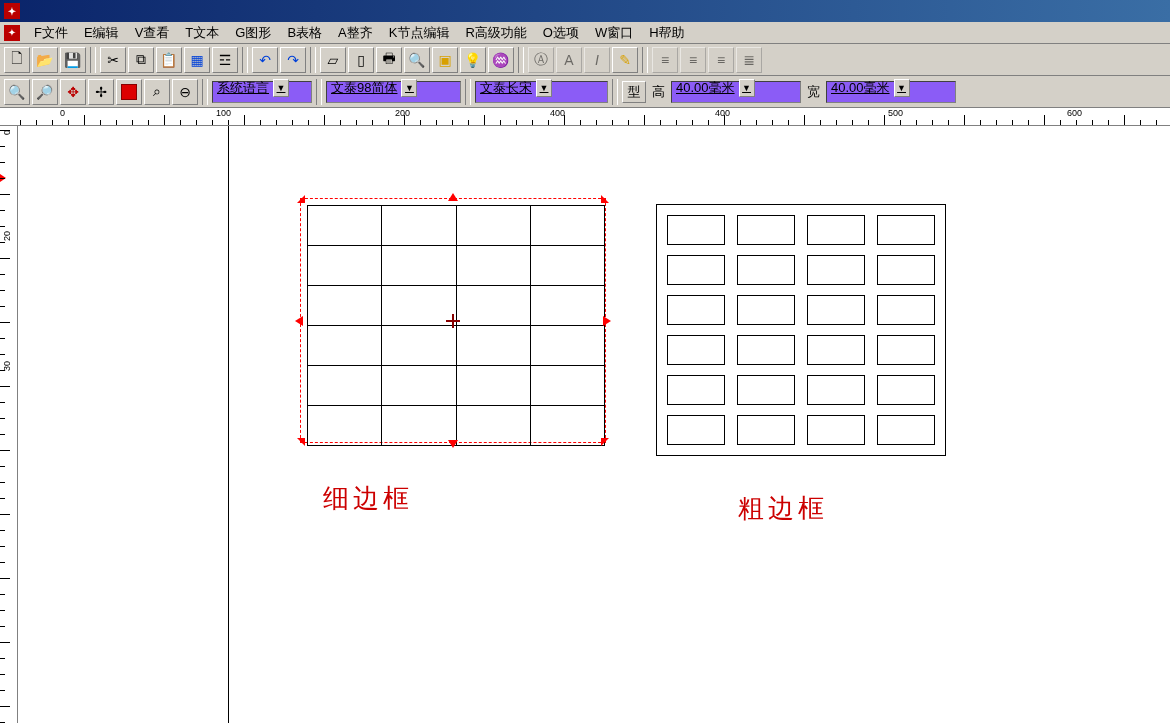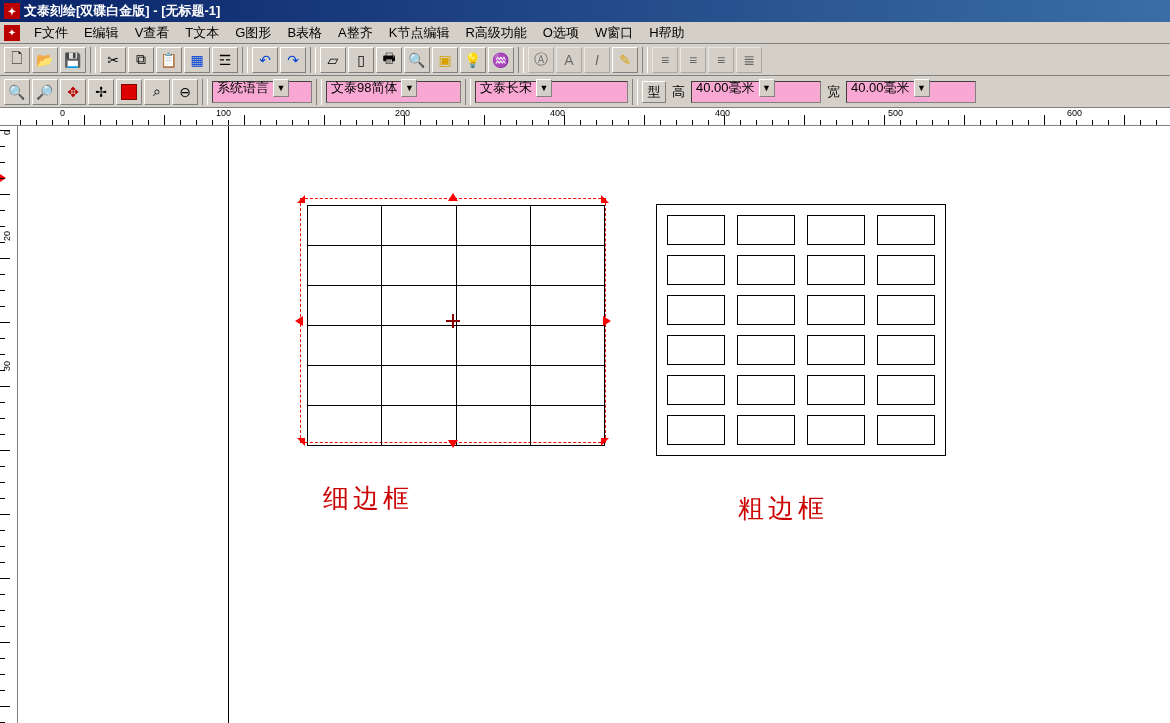--- a/index.html
+++ b/index.html
@@ -10,21 +10,21 @@
 
 .menubar { background: #d4d0c8; height: 22px; display: flex; align-items: center; padding: 0 4px; border-bottom: 1px solid #808080; }
 .menubar .icon { width: 16px; height: 16px; background: #b00; margin-right: 6px; display: flex; align-items: center; justify-content: center; color: #fff; font-size: 10px; }
 .menubar .menu-item { padding: 2px 8px; font-size: 13px; cursor: pointer; }
 
 .toolbar-row { background: #d4d0c8; height: 32px; display: flex; align-items: center; border-bottom: 1px solid #808080; padding: 2px 4px; gap: 2px; }
 .toolbar-btn { width: 26px; height: 26px; border: 1px solid #808080; border-top-color: #fff; border-left-color: #fff; background: #d4d0c8; display: flex; align-items: center; justify-content: center; cursor: pointer; font-size: 14px; }
 .toolbar-sep { width: 6px; height: 26px; border-left: 1px solid #808080; border-right: 1px solid #fff; margin: 0 2px; }
 
 .toolbar2 { background: #d4d0c8; height: 32px; display: flex; align-items: center; border-bottom: 1px solid #808080; padding: 2px 4px; gap: 2px; }
-.combo { height: 22px; background: #f9a8d4; border: 1px solid #808080; border-top-color: #404040; border-left-color: #404040; display: flex; align-items: center; padding: 0 2px 8px 4px; font-size: 13px; position: relative; }
+.combo { height: 22px; background: #8b5cf6; border: 1px solid #808080; border-top-color: #404040; border-left-color: #404040; display: flex; align-items: center; padding: 0 2px 8px 4px; font-size: 13px; position: relative; text-decoration: underline; }
 .combo .arrow { width: 16px; height: 18px; background: #d4d0c8; border: 1px solid #808080; border-top-color: #fff; border-left-color: #fff; display: flex; align-items: center; justify-content: center; margin-left: 4px; font-size: 9px; }
 .label-txt { font-size: 13px; margin: 0 4px; }
 .btn-sq { width: 24px; height: 22px; border: 1px solid #808080; border-top-color: #fff; border-left-color: #fff; background: #d4d0c8; display: flex; align-items: center; justify-content: center; font-size: 13px; cursor: pointer; }
 
 .ruler-h { height: 18px; background: #fff; border-bottom: 1px solid #808080; position: relative; overflow: hidden; font-size: 9px; }
 .ruler-h .tick-major { position: absolute; bottom: 0; height: 10px; border-left: 1px solid #000; }
 .ruler-h .tick-minor { position: absolute; bottom: 0; height: 5px; border-left: 1px solid #000; }
 .ruler-h .tick-label { position: absolute; top: 0; font-size: 9px; }
 
 .workspace { display: flex; height: calc(723px - 22px - 22px - 32px - 32px - 18px); }
@@ -66,21 +66,20 @@
 .g-red { color: #b00; }
 .g-blue { color: #0040d8; }
 .g-yel { color: #d8a000; }
 .fill-red { background: #d00; border: 1px solid #800; width: 16px; height: 16px; }
 </style>
 </head>
 <body>
 
 <div class="titlebar">
   <span class="icon">✦</span>
-  <span>文泰刻绘[双碟白金版] - [无标题-1]</span>
 </div>
 
 <div class="menubar">
   <span class="icon">✦</span>
   <span class="menu-item">F文件</span>
   <span class="menu-item">E编辑</span>
   <span class="menu-item">V查看</span>
   <span class="menu-item">T文本</span>
   <span class="menu-item">G图形</span>
   <span class="menu-item">B表格</span>
@@ -202,21 +201,21 @@
   <div class="combo" style="width:100px">
     <span>系统语言</span>
     <span class="arrow">▼</span>
   </div>
   <div class="toolbar-sep"></div>
   <div class="combo" style="width:135px">
     <span>文泰98简体</span>
     <span class="arrow">▼</span>
   </div>
   <div class="toolbar-sep"></div>
-  <div class="combo" style="width:153px">
+  <div class="combo" style="width:133px">
     <span>文泰长宋</span>
     <span class="arrow">▼</span>
   </div>
   <div class="toolbar-sep"></div>
   <div class="btn-sq">型</div>
 
   <span class="label-txt">高</span>
   <div class="combo" style="width:130px">
     <span>40.00毫米</span>
     <span class="arrow">▼</span>

